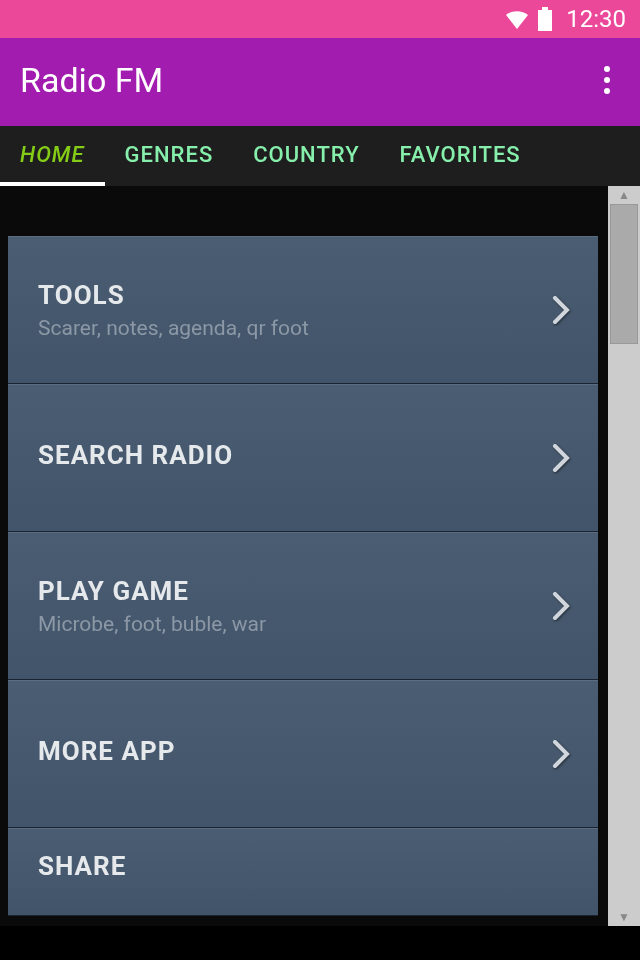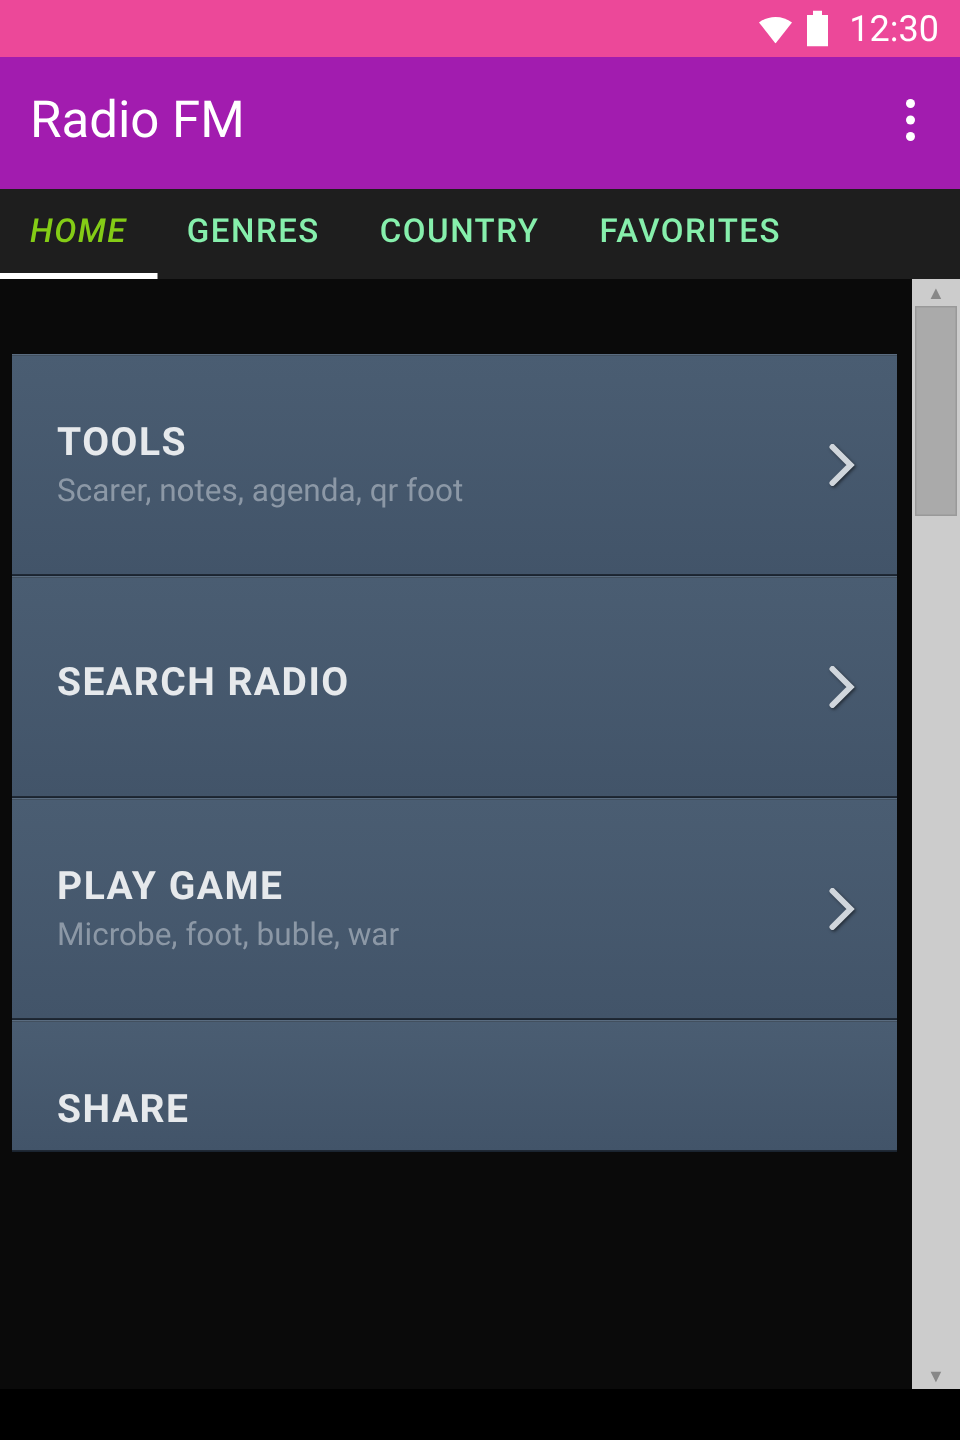--- a/index.html
+++ b/index.html
@@ -115,21 +115,21 @@
     .chevron {
       color: #c8d0d8;
       display: flex;
       align-items: center;
     }
     .chevron svg {
       filter: drop-shadow(1px 1px 1px rgba(0,0,0,0.5));
     }
     .list-item.partial {
       height: 88px;
-      align-items: flex-end;
+      align-items: center;
       padding-bottom: 6px;
     }
     .scrollbar {
       width: 32px;
       background: #cccccc;
       position: relative;
       display: flex;
       flex-direction: column;
     }
     .scroll-arrow {
@@ -212,20 +212,30 @@
       <div class="item-text">
         <div class="item-title">PLAY GAME</div>
         <div class="item-sub">Microbe, foot, buble, war</div>
       </div>
       <div class="chevron">
         <svg width="18" height="28" viewBox="0 0 18 28">
             <path d="M3 2 L15 14 L3 26" stroke="#d0d6dc" stroke-width="4" fill="none" stroke-linecap="round"></path>
           </svg>
       </div>
     </div>
+    <div class="list-item">
+      <div class="item-text">
+        <div class="item-title">MORE APP</div>
+      </div>
+      <div class="chevron">
+        <svg width="18" height="28" viewBox="0 0 18 28">
+            <path d="M3 2 L15 14 L3 26" stroke="#d0d6dc" stroke-width="4" fill="none" stroke-linecap="round"></path>
+          </svg>
+      </div>
+    </div>
     <div class="list-item partial">
       <div class="item-text">
         <div class="item-title">SHARE</div>
       </div>
     </div>
   </div>
   <div class="scrollbar">
     <div class="scroll-arrow">▲</div>
     <div class="scroll-track">
       <div class="scroll-thumb"></div>

